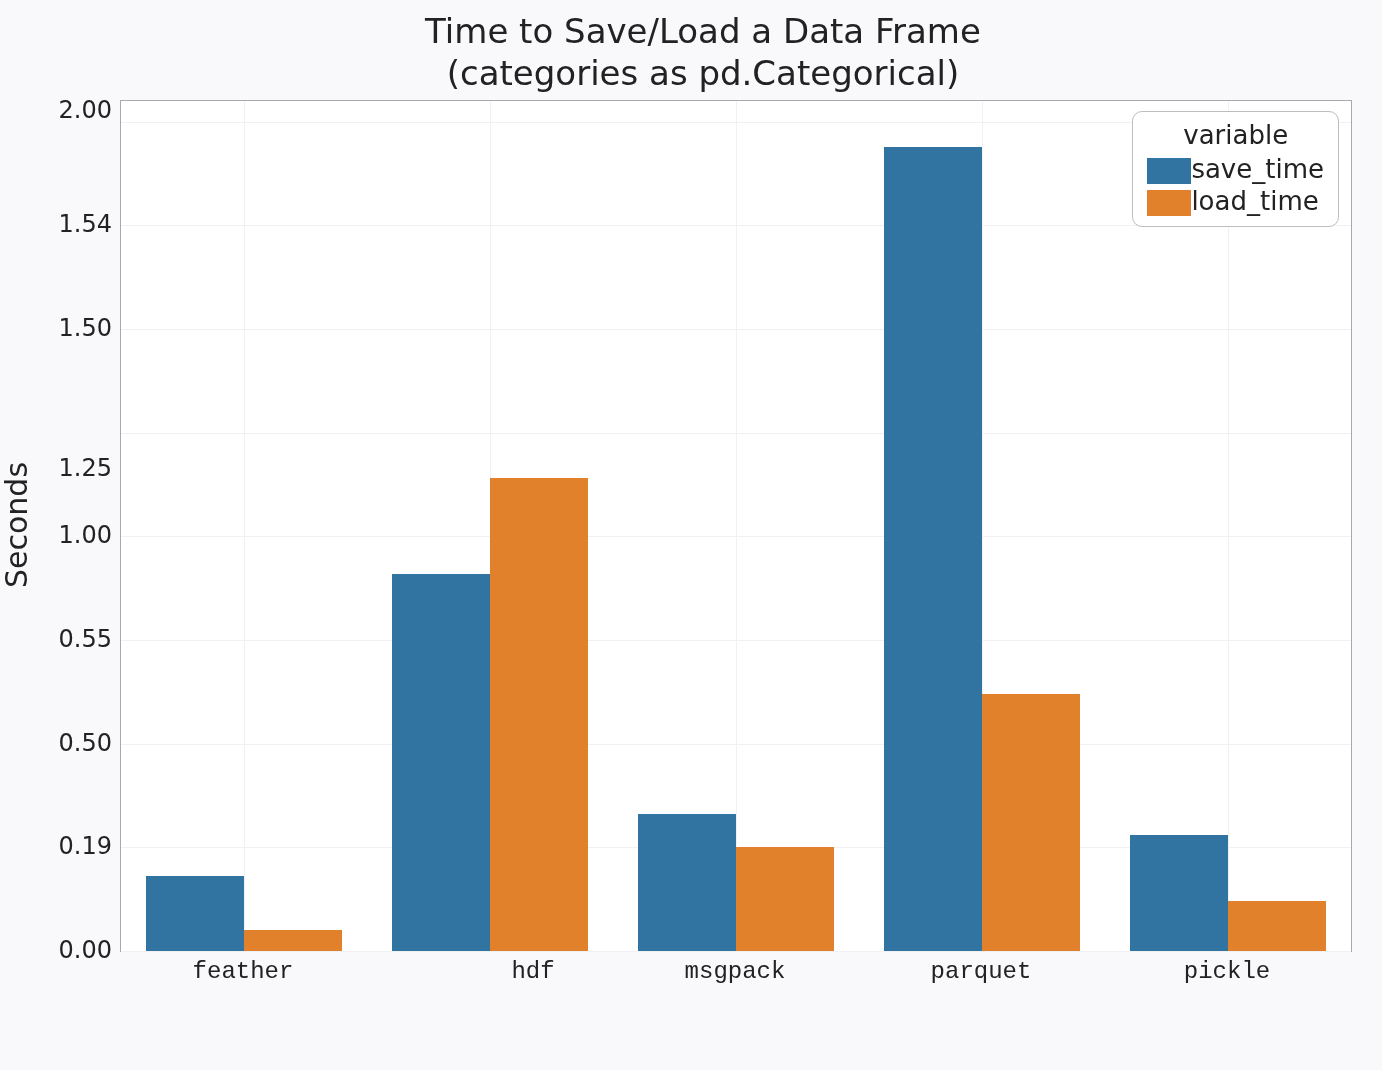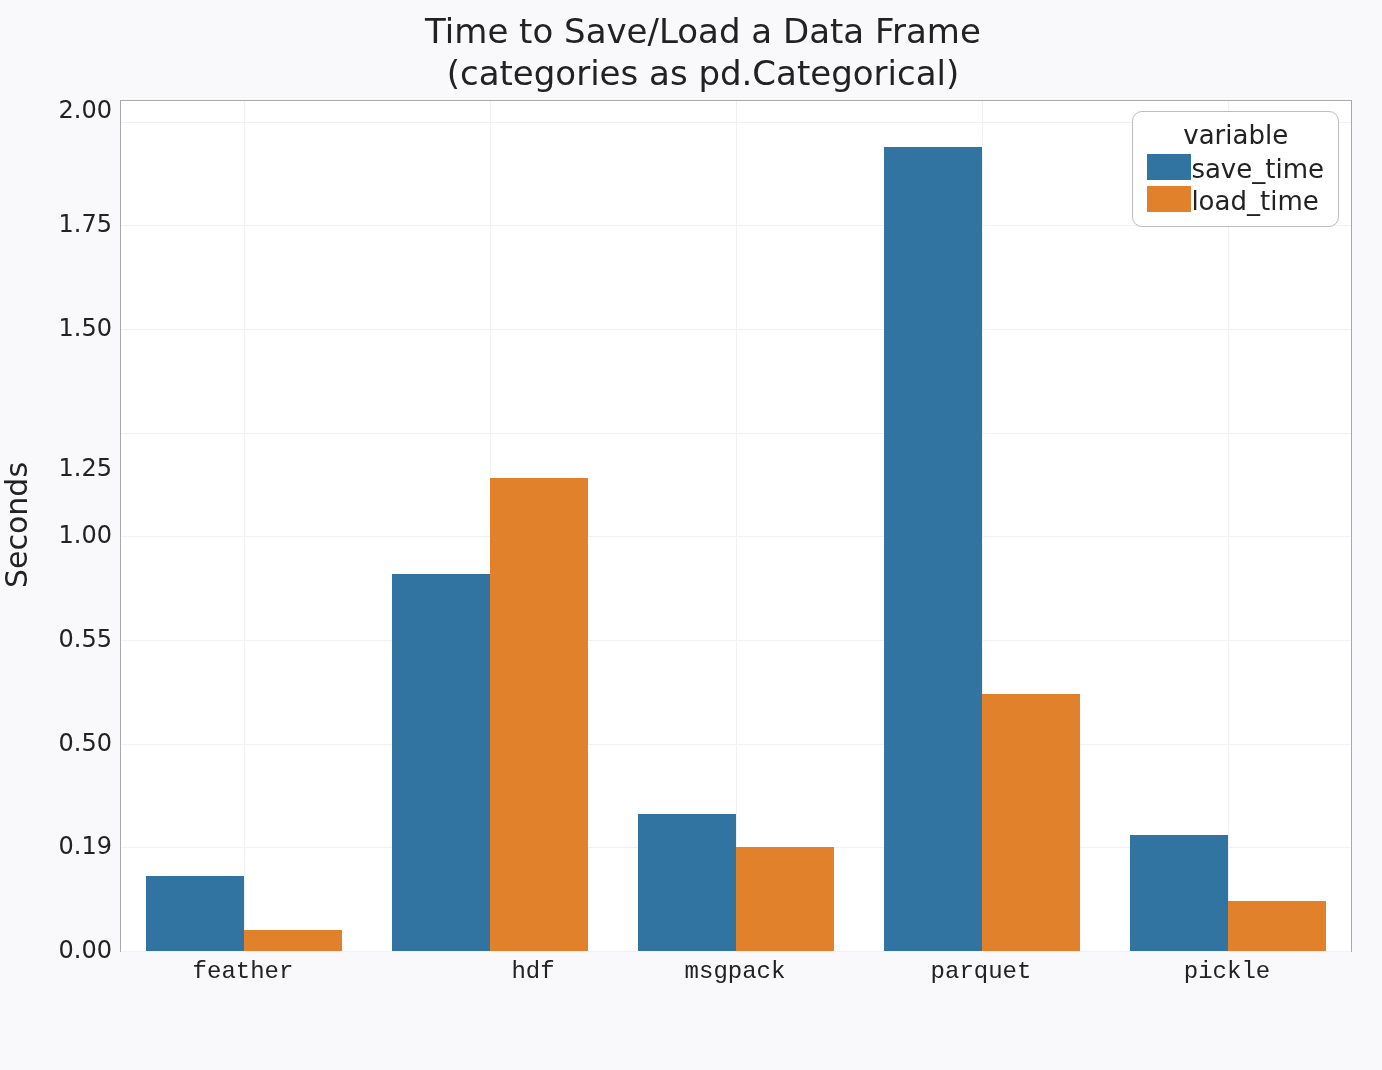--- a/index.html
+++ b/index.html
@@ -93,21 +93,21 @@
     padding: 8px 14px 10px 14px;
     font-size: 26px;
   }
   .legend-title {
     font-size: 26px;
     text-align: center;
     margin-bottom: 4px;
   }
   .legend-row {
     display: flex;
-    align-items: flex-start;
+    align-items: flex-end;
     margin-top: 2px;
   }
   .legend-swatch {
     width: 44px;
     height: 26px;
   }
 </style>
 </head>
 <body>
 
@@ -119,21 +119,21 @@
   <div class="ylabel">Seconds</div>
 
   <div id="ytick-labels">
       <div class="ytick-label" style="top: 950px;">0.00</div>
       <div class="ytick-label" style="top: 846.341px;">0.19</div>
       <div class="ytick-label" style="top: 742.683px;">0.50</div>
       <div class="ytick-label" style="top: 639.024px;">0.55</div>
       <div class="ytick-label" style="top: 535.366px;">1.00</div>
       <div class="ytick-label" style="top: 431.707px; margin-top: 36px;">1.25</div>
       <div class="ytick-label" style="top: 328.049px;">1.50</div>
-      <div class="ytick-label" style="top: 224.39px;">1.75</div>
+      <div class="ytick-label" style="top: 224.39px;">1.54</div>
       <div class="ytick-label" style="top: 110px;">2.00</div>
     </div>
   <div id="xtick-labels">
       <div class="xtick-label" style="left: 243px;">feather</div>
       <div class="xtick-label" style="left: 489px; margin-left: 44px;">hdf</div>
       <div class="xtick-label" style="left: 735px;">msgpack</div>
       <div class="xtick-label" style="left: 981px;">parquet</div>
       <div class="xtick-label" style="left: 1227px;">pickle</div>
     </div>
 

